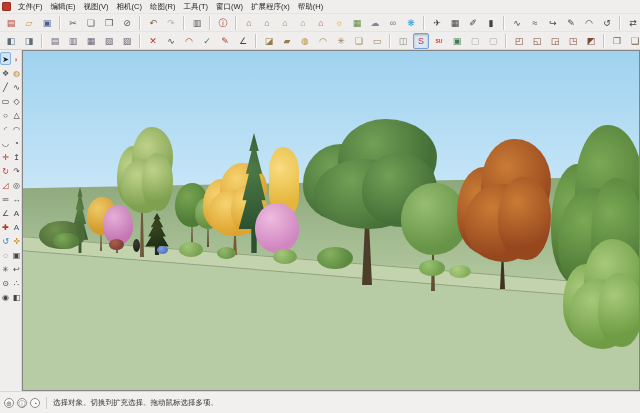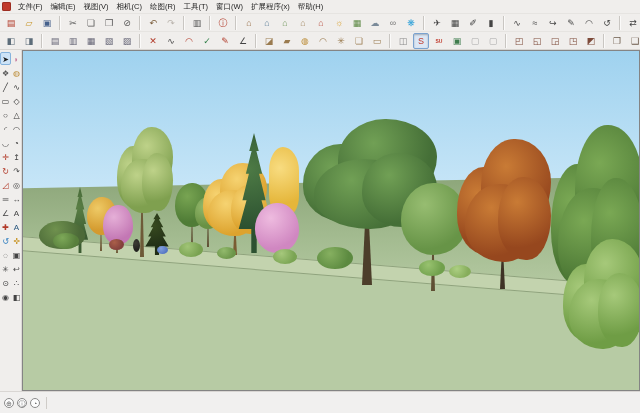--- a/index.html
+++ b/index.html
@@ -251,15 +251,16 @@
       </div>
   </div>
 
   <div class="statusbar">
     <span id="status-icons" style="display:flex;gap:3px;">
         <span class="st-icon">⊕</span>
         <span class="st-icon">ⓘ</span>
         <span class="st-icon">◔</span>
       </span>
     <span class="st-sep"></span>
+    <span class="status-text">选择对象。切换到扩充选择。拖动鼠标选择多项。</span>
   </div>
 
 </div>
 
 </body></html>

